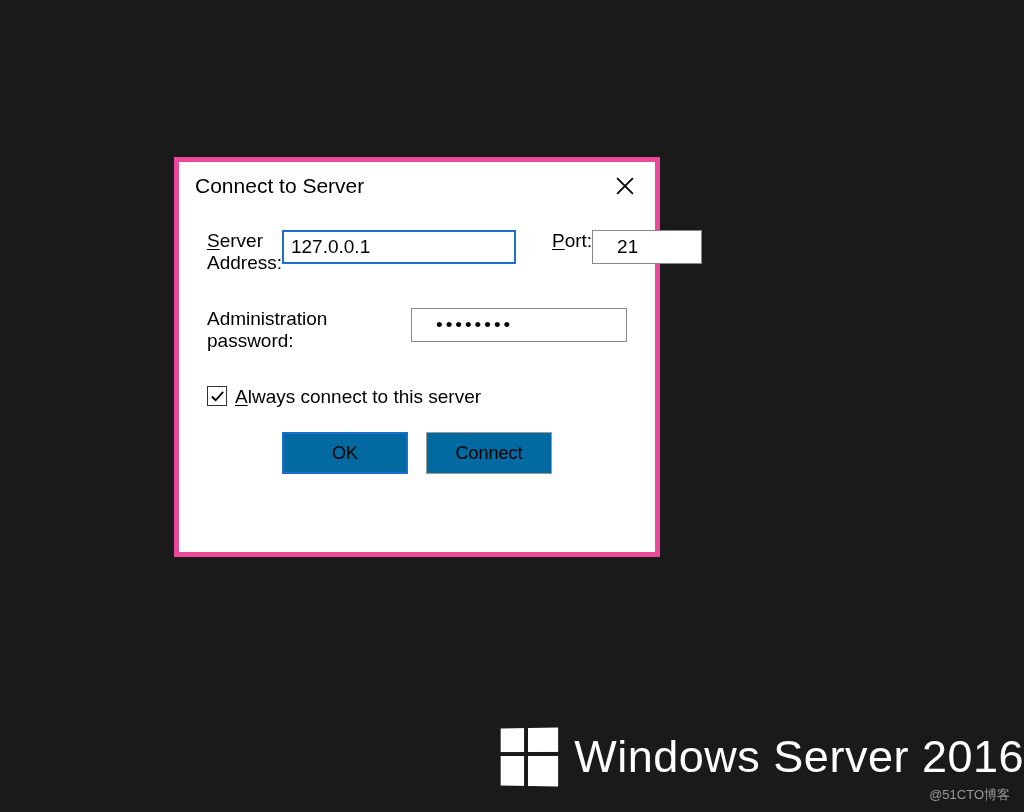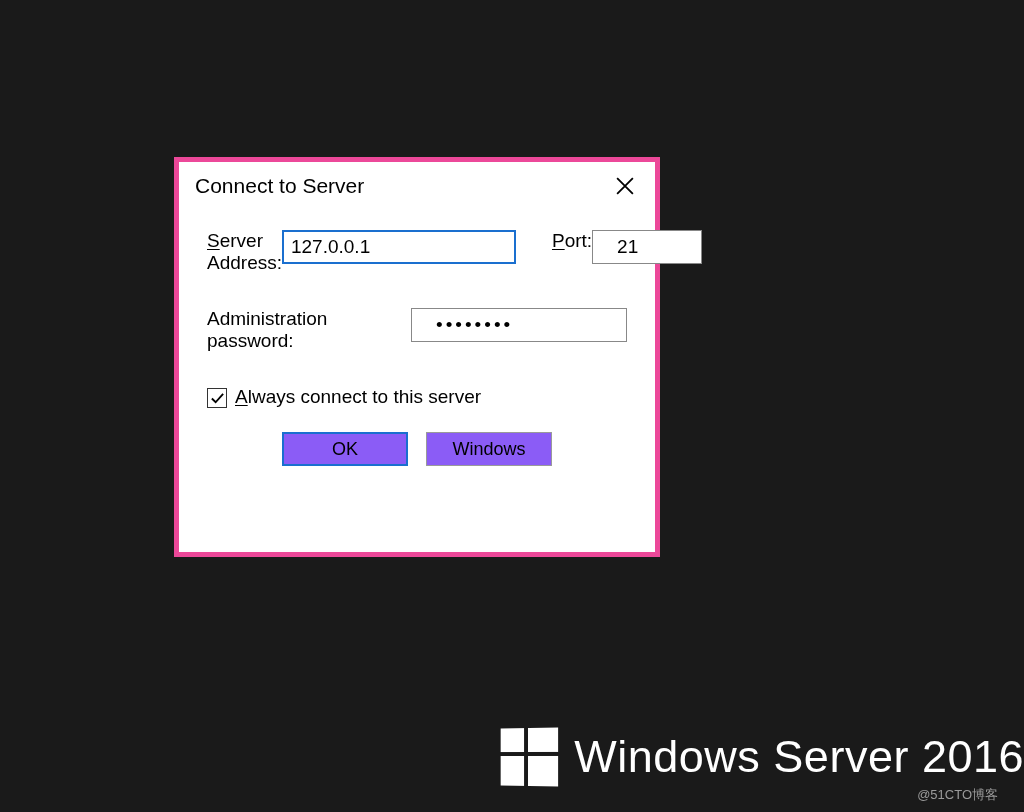--- a/index.html
+++ b/index.html
@@ -64,21 +64,21 @@
       background: #fff;
       outline: none;
     }
     .input.focused { border: 2px solid #1a6fcf; padding: 3px 7px; }
     .addr-input { width: 234px; }
     .port-input { width: 110px; }
     .pwd-input { width: 216px; letter-spacing: 3px; font-family: Arial, sans-serif; }
     .pwd-group { margin-bottom: 28px; }
     .check-row {
       display: flex;
-      align-items: flex-end;
+      align-items: flex-start;
       gap: 8px;
       margin-bottom: 24px;
     }
     .checkbox {
       width: 20px;
       height: 20px;
       border: 1px solid #333;
       display: flex;
       align-items: center;
       justify-content: center;
@@ -86,31 +86,31 @@
     }
     .checkbox svg { width: 15px; height: 15px; }
     .check-label { font-size: 19px; }
     .buttons {
       display: flex;
       gap: 18px;
       justify-content: center;
     }
     .btn {
       width: 126px;
-      height: 34px;
+      height: 42px;
       font-family: inherit;
       font-size: 18px;
-      background: #8b5cf6;
+      background: #0369a1;
       border: 1px solid #9a9a9a;
       cursor: pointer;
     }
     .btn.primary { border: 2px solid #1a6fcf; }
     .watermark {
       position: absolute;
-      right: 26px;
+      right: 14px;
       bottom: 8px;
       font-size: 13px;
       color: #9a9a9a;
     }
     .branding {
       position: absolute;
       right: 0;
       bottom: 26px;
       display: flex;
       align-items: center;
@@ -164,21 +164,21 @@
     <div class="check-row">
       <div class="checkbox">
         <svg viewBox="0 0 16 16">
             <path d="M2 8 L6 12 L14 3" stroke="#000" stroke-width="2" fill="none"></path>
           </svg>
       </div>
       <div class="check-label"><span class="underline-first">A</span><span>lways connect to this server</span></div>
     </div>
     <div class="buttons">
       <button class="btn primary">OK</button>
-      <button class="btn">Windows</button>
+      <button class="btn">Connect</button>
     </div>
   </div>
 </div>
 
 <div class="branding">
   <div class="win-logo">
       <div></div>
       <div></div>
       <div></div>
       <div></div>

